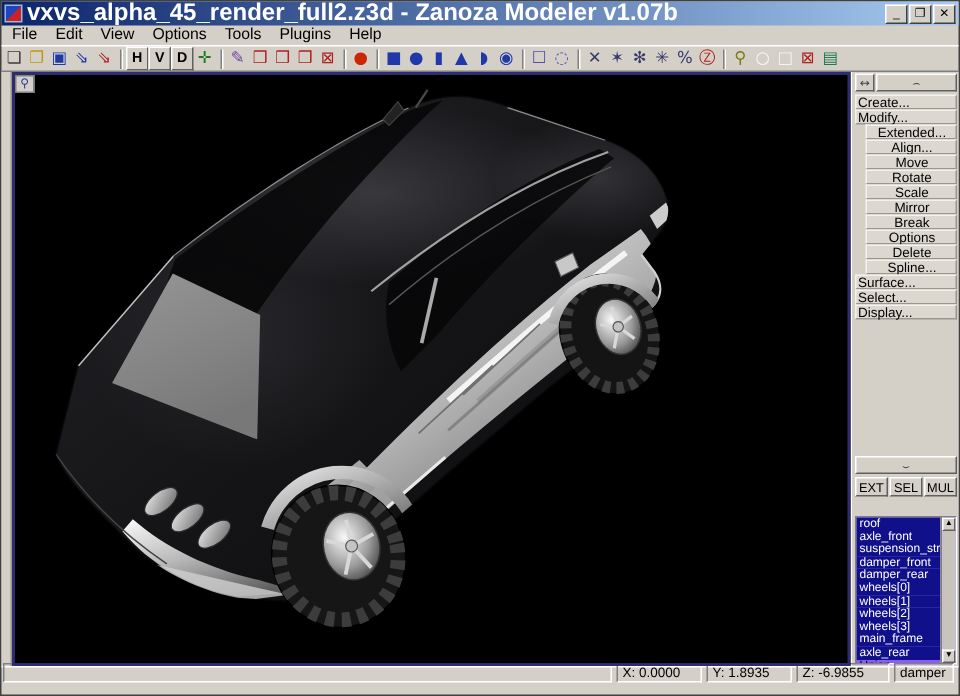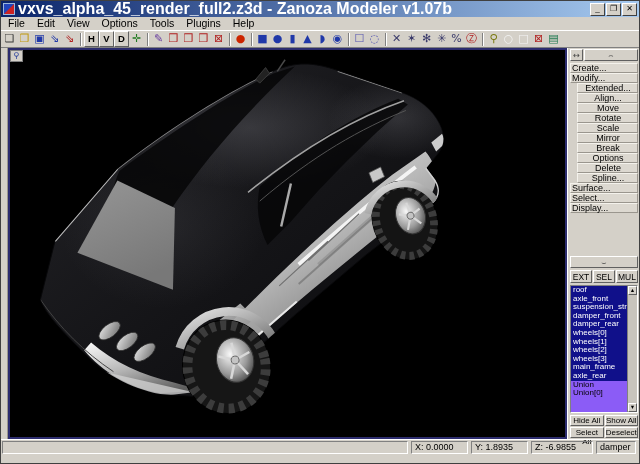--- a/index.html
+++ b/index.html
@@ -61,37 +61,37 @@
   .cmd{height:10px;flex:none;font-size:9px;line-height:8px;color:#000;text-align:left;
        background:#dcd8d0;border:1px solid;border-color:#f4f2ec #9a968e #9a968e #f4f2ec;
        padding:0 0 0 1px;font-family:"Liberation Sans",sans-serif;}
   .cmd.indent{margin-left:7px;text-align:center;}
   .sb-spacer{flex:1;}
   .wave2{height:12px;flex:none;margin-bottom:2px;}
   .modes{display:flex;gap:1px;height:13px;flex:none;justify-content:center;}
   .mode-btn{flex:1;font-size:8.5px;line-height:10px;padding:0;color:#000;
        background:var(--chrome);border:1px solid;border-color:#fff #606060 #606060 #fff;
        font-family:"Liberation Sans",sans-serif;}
-  .objlist{height:128px;flex:none;margin-top:2px;background:#8b5cf6;display:flex;
+  .objlist{height:99px;flex:none;margin-top:13px;background:#8b5cf6;display:flex;
        border:1px solid;border-color:#808080 #fff #fff #808080;overflow:hidden;}
   .obj-items{flex:1;overflow:hidden;}
   .obj{height:8.6px;font-size:8px;line-height:8.6px;padding-left:2px;color:#000;
        white-space:nowrap;overflow:hidden;}
   .obj.selected{background:var(--sel);color:#fff;}
   .vscroll{width:10px;flex:none;background:#c8c4bc;border-left:1px solid #808080;
        display:flex;flex-direction:column;justify-content:space-between;}
   .scroll-btn{height:9px;width:100%;padding:0;font-size:5.5px;line-height:7px;color:#000;
        background:var(--chrome);border:1px solid;border-color:#fff #606060 #606060 #fff;}
   .list-btns{display:grid;grid-template-columns:1fr 1fr;gap:1px;margin-top:2px;flex:none;}
   .lbtn{height:11px;font-size:8px;line-height:9px;padding:0;color:#000;
        background:var(--chrome);border:1px solid;border-color:#fff #606060 #606060 #fff;
        font-family:"Liberation Sans",sans-serif;}
 
   
-  .statusbar{height:24px;flex:none;display:flex;gap:3px;
+  .statusbar{height:19px;flex:none;display:flex;align-items:center;gap:3px;
        padding:1px 3px 12px 1px;border-top:1px solid #fff;}
   .status-cell{height:13px;border:1px solid;border-color:#808080 #fff #fff #808080;
        font-size:9px;line-height:11px;padding:0 3px;color:#000;white-space:nowrap;}
   .cell-msg{flex:1;}
   .cell-x{width:57px;}.cell-y{width:57px;}.cell-z{width:62px;}.cell-units{width:40px;}
 </style>
 </head>
 <body>
 
 <div class="window">
@@ -470,26 +470,20 @@
             <div class="obj"><span>Union</span></div>
 
             <div class="obj"><span>Union[0]</span></div>
           </div>
         <div class="vscroll">
           <button class="scroll-btn">▲</button>
           <button class="scroll-btn">▼</button>
         </div>
       </div>
 
-      <div class="list-btns">
-        <button class="lbtn">Hide All</button>
-        <button class="lbtn">Show All</button>
-        <button class="lbtn">Select All</button>
-        <button class="lbtn">Deselect</button>
-      </div>
     </div>
   </div>
 
   <div class="statusbar">
     <span class="status-cell cell-msg"></span>
     <span class="status-cell cell-x">X: 0.0000</span>
     <span class="status-cell cell-y">Y: 1.8935</span>
     <span class="status-cell cell-z">Z: -6.9855</span>
     <span class="status-cell cell-units">damper</span>
   </div>

